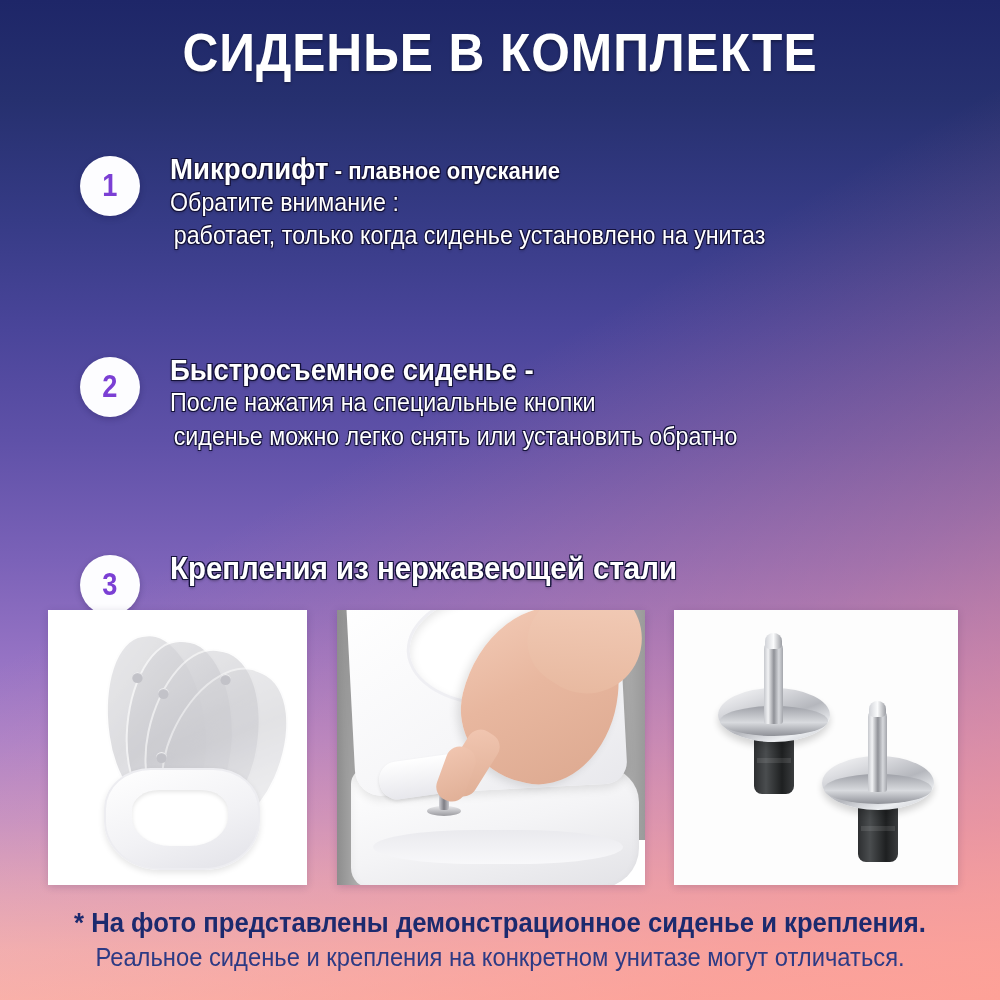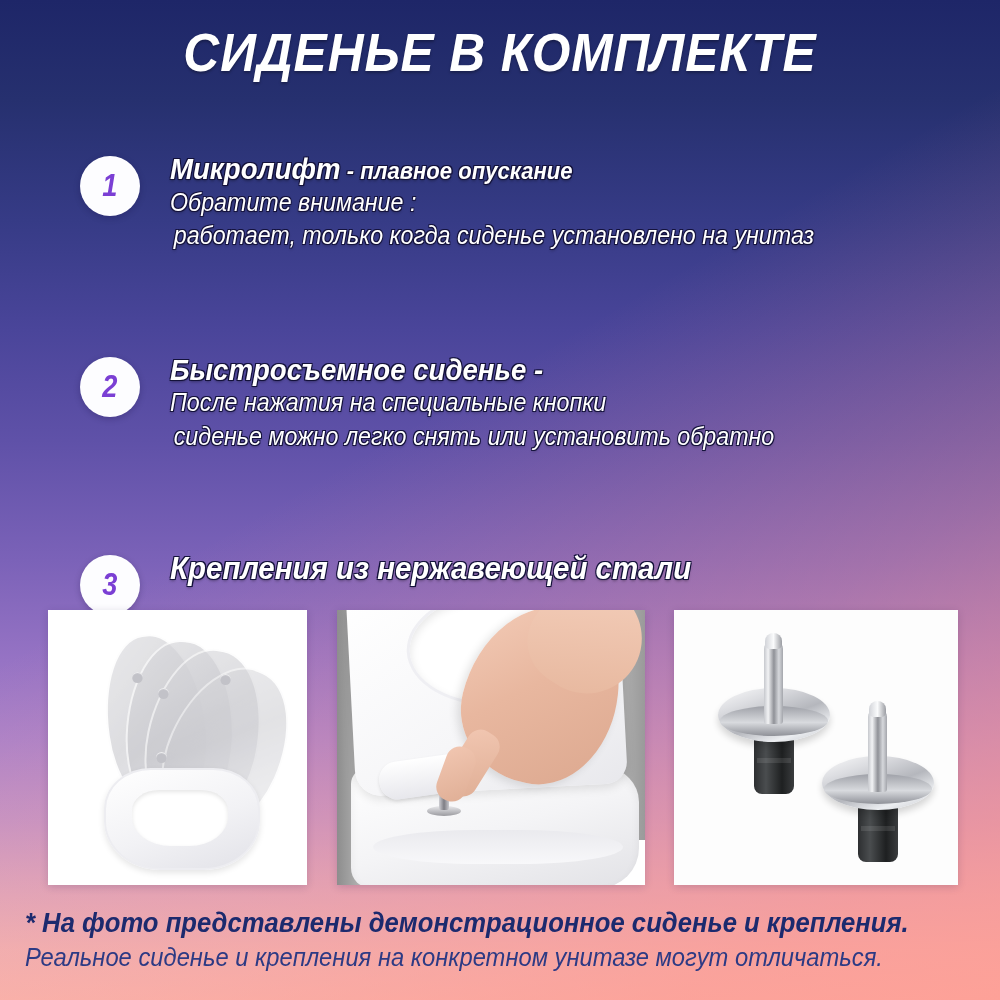--- a/index.html
+++ b/index.html
@@ -25,21 +25,20 @@
         #363b86 22%,
         #4a459a 33%,
         #5f51a8 44%,
         #7b62b8 56%,
         #9673c4 66%,
         #ab82c9 74%,
         #c293c7 82%,
         #dba6c0 89%,
         #eeb4b8 95%,
         #f7b9b3 100%);
-    font-style: italic;
   }
 
   
   .title {
     position: absolute;
     left: 0;
     right: 0;
     top: 24px;
     text-align: center;
     color: #ffffff;
@@ -311,21 +310,21 @@
     background: rgba(255,255,255,.10);
   }
   .cbolt.cb1 { left: 44px;  top: 44px; }
   .cbolt.cb2 { left: 148px; top: 112px; }
 
   
   .footer {
     position: absolute;
     left: 0; right: 0;
     top: 906px;
-    text-align: left;
+    text-align: center;
   }
   .foot-1 {
     color: #1c2a6e;
     font-size: 27px;
     font-weight: bold;
     line-height: 1.28;
     font-family: "Liberation Sans Narrow", "Liberation Sans", sans-serif;
     transform: scaleX(0.95);
   }
   .foot-2 {

